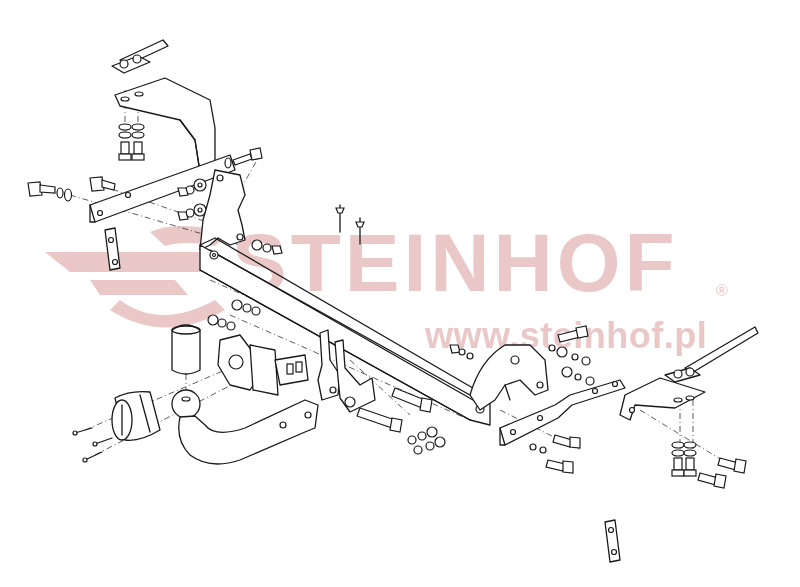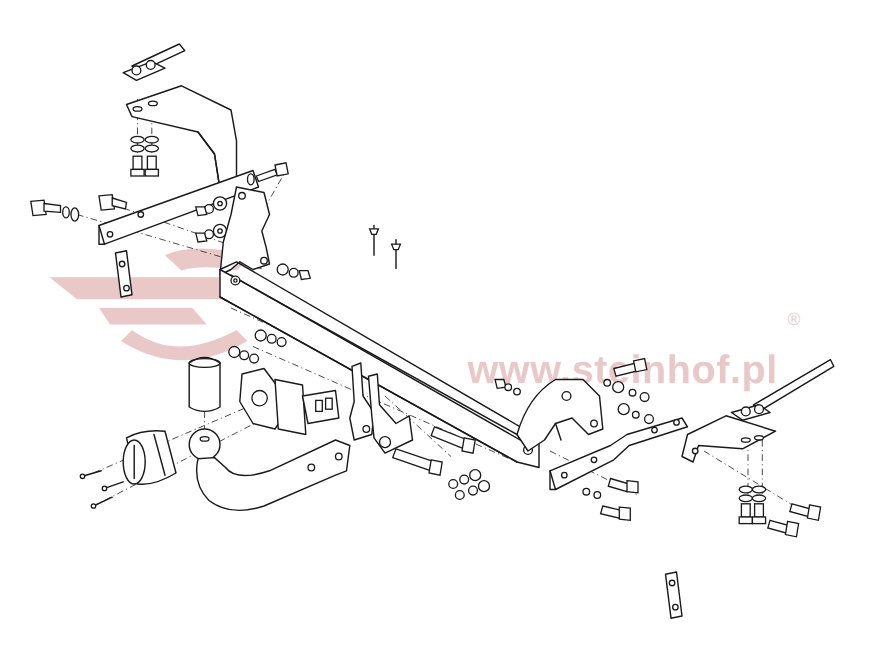--- a/index.html
+++ b/index.html
@@ -13,20 +13,21 @@
   .ln { fill: none; stroke: #1a1a1a; stroke-width: 1.3; stroke-linejoin: round; stroke-linecap: round; }
   .lnf { fill: #ffffff; stroke: #1a1a1a; stroke-width: 1.3; stroke-linejoin: round; }
   .dash { fill: none; stroke: #333; stroke-width: 0.8; stroke-dasharray: 6 3 1 3; }
   .hw { fill: #ffffff; stroke: #1a1a1a; stroke-width: 1.2; }
 </style>
 </head>
 <body>
 
 <div id="stage">
 
+  <div class="wm" id="wm-brand">STEINHOF</div>
   <div class="wm" id="wm-reg">®</div>
   <div class="wm" id="wm-url">www.steinhof.pl</div>
 
   <svg width="800" height="587">
     <path d="M45 252 L205 252 L232 272 L70 272 Z" fill="#eac8c8"></path>
     <path d="M90 280 L175 280 L188 295 L100 295 Z" fill="#eac8c8"></path>
     <path d="M150 232 Q175 220 230 232 L215 246 Q185 240 165 246 Z" fill="#eac8c8"></path>
     <path d="M120 300 Q160 330 215 300 L225 310 Q165 345 110 310 Z" fill="#eac8c8"></path>
   </svg>
 

